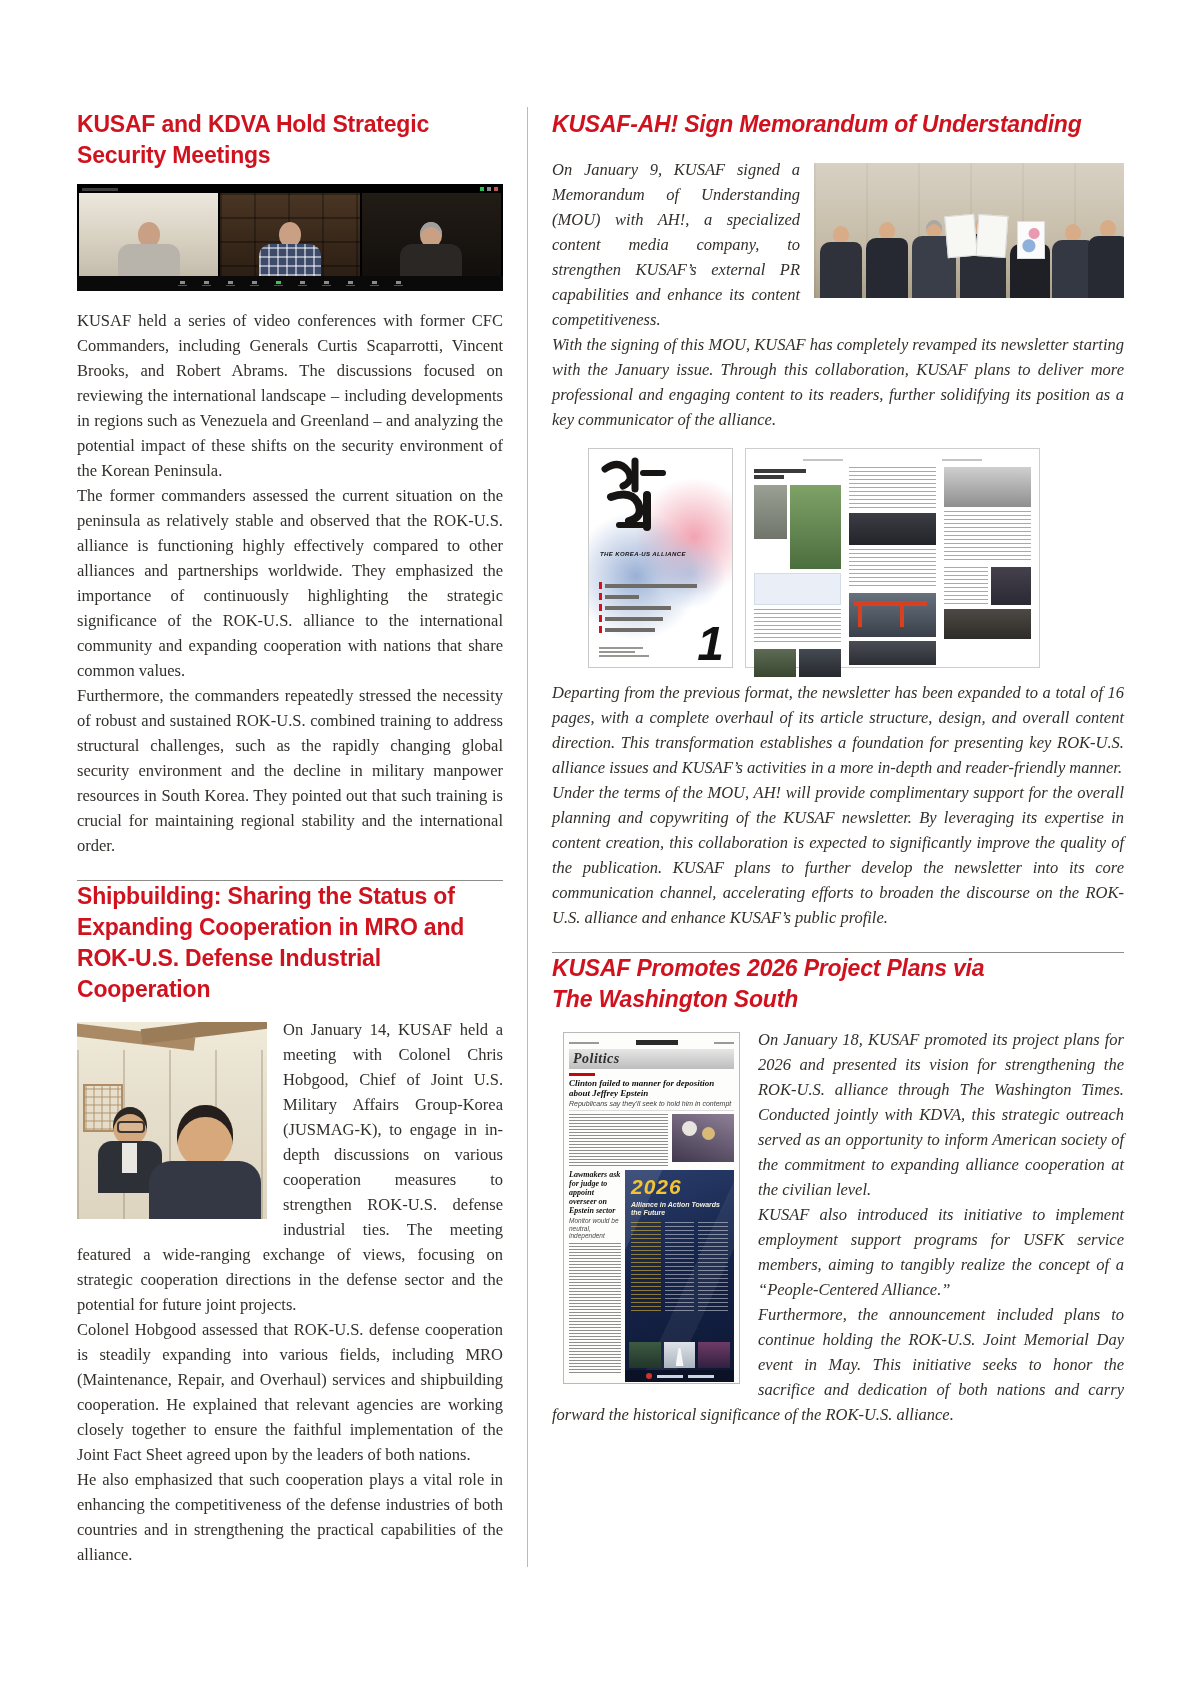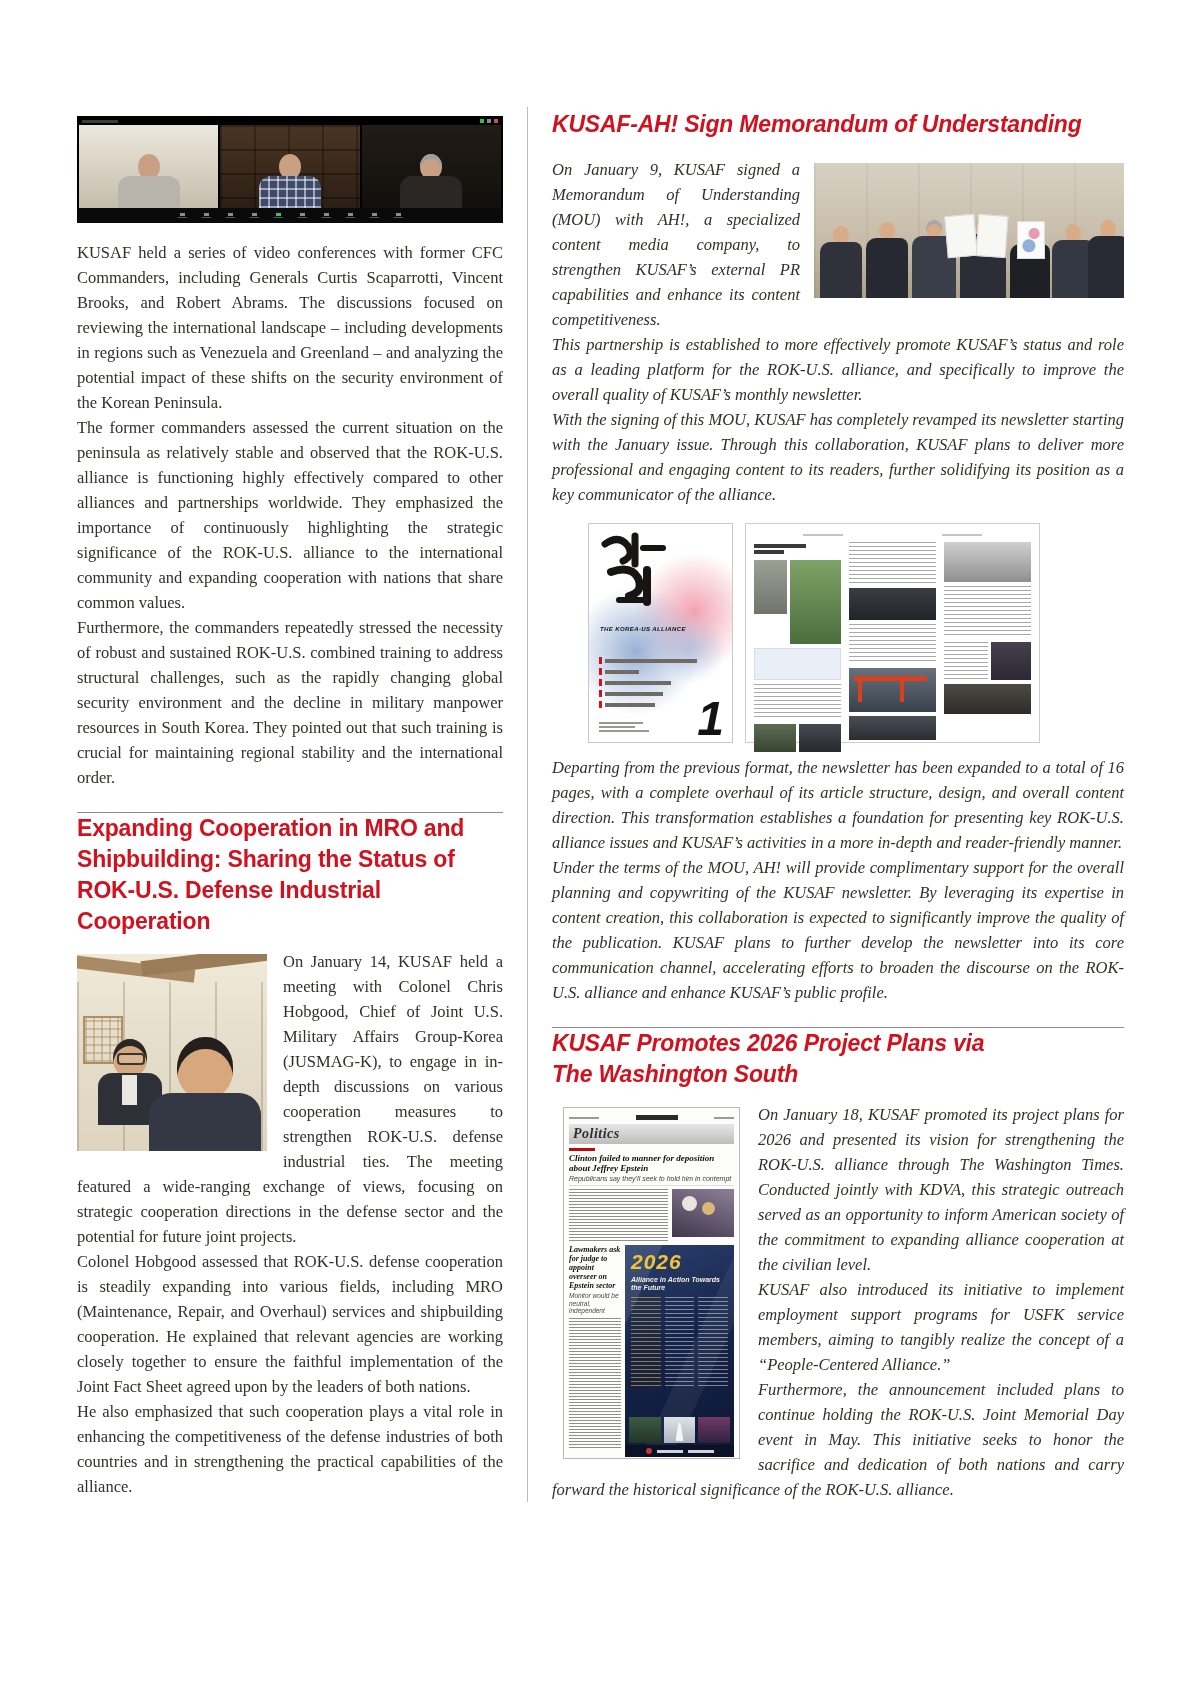--- a/index.html
+++ b/index.html
@@ -183,20 +183,24 @@
 </head>
 <body>
 
 <div class="page">
 
 
   <div class="content">
 
     <div class="colL">
 
+      <h2 class="art-title" style="margin-top:6px;">
+        <span>KUSAF and KDVA Hold Strategic</span>
+        <span>Security Meetings</span>
+      </h2>
 
       <div class="vc">
         <div class="vc-topbar">
           <i class="tb"></i>
           <div class="vc-dots">
             <i class="dot-g"></i>
             <i class="dot-w"></i>
             <i class="dot-r"></i>
           </div>
         </div>
@@ -264,22 +268,22 @@
 
       <div class="mt14">
         <p class="body">KUSAF held a series of video conferences with former CFC Commanders, including Generals Curtis Scaparrotti, Vincent Brooks, and Robert Abrams. The discussions focused on reviewing the international landscape – including developments in regions such as Venezuela and Greenland – and analyzing the potential impact of these shifts on the security environment of the Korean Peninsula.</p>
         <p class="body">The former commanders assessed the current situation on the peninsula as relatively stable and observed that the ROK-U.S. alliance is functioning highly effectively compared to other alliances and partnerships worldwide. They emphasized the importance of continuously highlighting the strategic significance of the ROK-U.S. alliance to the international community and expanding cooperation with nations that share common values.</p>
         <p class="body">Furthermore, the commanders repeatedly stressed the necessity of robust and sustained ROK-U.S. combined training to address structural challenges, such as the rapidly changing global security environment and the decline in military manpower resources in South Korea. They pointed out that such training is crucial for maintaining regional stability and the international order.</p>
       </div>
 
       <div class="hdiv"></div>
 
       <h2 class="art-title mt36">
+        <span>Shipbuilding: Sharing the Status of</span>
         <span>Expanding Cooperation in MRO and</span>
-        <span>Shipbuilding: Sharing the Status of</span>
         <span>ROK-U.S. Defense Industrial Cooperation</span>
       </h2>
 
       <div class="mt12 clearfix">
 
         <div class="selfie">
           <div class="beam1"></div>
           <div class="beam2"></div>
           <div class="panels"></div>
           <div class="lattice"></div>
@@ -335,21 +339,20 @@
             </div>
           <div class="fig" style="left:274px;">
               <div class="fhead"></div>
               <div class="fsuit" style="width:40px;height:62px;background:#272a33;"></div>
             </div>
           <div class="doc" style="left:132px;top:52px;transform:rotate(-5deg);"></div>
           <div class="doc" style="left:163px;top:52px;transform:rotate(4deg);"></div>
           <div class="artcard" style="left:203px;top:58px;"></div>
         </div>
         <p class="body">On January 9, KUSAF signed a Memorandum of Understanding (MOU) with AH!, a specialized content media company, to strengthen KUSAF’s external PR capabilities and enhance its content competitiveness.</p>
-        <p class="body">This partnership is established to more effectively promote KUSAF’s status and role as a leading platform for the ROK-U.S. alliance, and specifically to improve the overall quality of KUSAF’s monthly newsletter.</p>
         <p class="body">With the signing of this MOU, KUSAF has completely revamped its newsletter starting with the January issue. Through this collaboration, KUSAF plans to deliver more professional and engaging content to its readers, further solidifying its position as a key communicator of the alliance.</p>
 
         <div class="nl-fig">
           <div class="nl-cover">
             <div class="wc-pink"></div>
             <div class="wc-blue"></div>
             <div class="wc-blue2"></div>
             <svg class="calli" width="78" height="92" viewBox="0 0 78 92">
               <g fill="none" stroke="#171513" stroke-linecap="round">
                 <path d="M8 14 q14 -10 23 2 q6 10 -5 15" stroke-width="7"></path>

